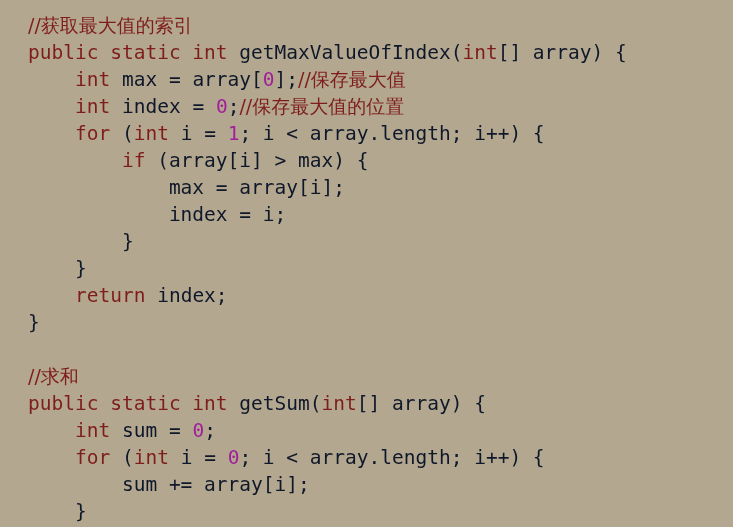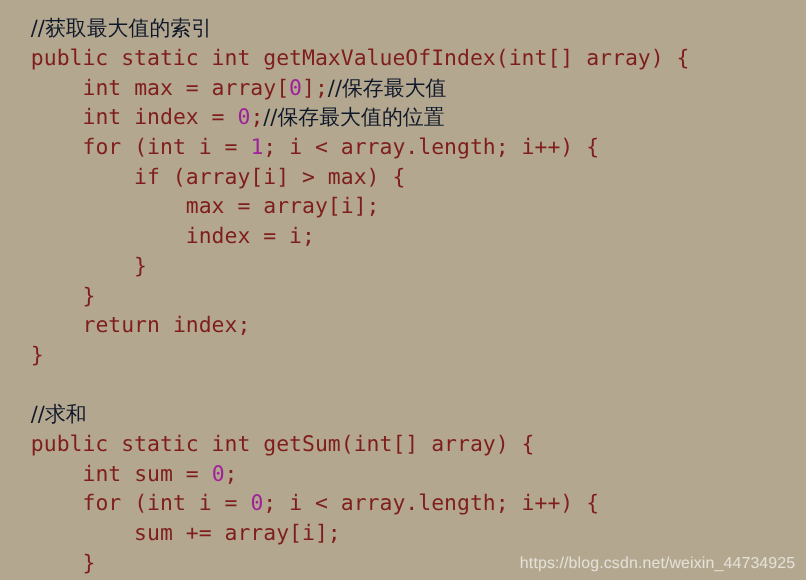--- a/index.html
+++ b/index.html
@@ -40,22 +40,22 @@
 
   .ln {
     display: block;
     height: 27px;
     white-space: pre;
   }
 
   
   .kw  { color: #7f1d1d; }
   .num { color: #a0209a; }
-  .cmt { color: #0f172a; margin-top: 24px; }
-  .pln { color: #7f1d1d; text-align: center; }
+  .cmt { color: #7f1d1d; margin-top: 24px; }
+  .pln { color: #0f172a; text-align: center; }
 
   
   .cmt.cjk { font-family: "DejaVu Sans", sans-serif; font-size: 19px; }
 
   #watermark {
     position: absolute;
     right: 10px;
     bottom: 6px;
     font-family: "Liberation Sans", sans-serif;
     font-size: 14.5px;
@@ -66,15 +66,14 @@
     letter-spacing: 0.1px;
   }
 </style>
 </head>
 <body>
 
 <div id="screenshot">
 
   <pre id="code-block"><span class="ln"><span class="cmt cjk">//获取最大值的索引</span></span><span class="ln"><span class="kw">public static int</span><span class="pln"> getMaxValueOfIndex(</span><span class="kw">int</span><span class="pln">[] array) {</span></span><span class="ln"><span class="pln">    </span><span class="kw">int</span><span class="pln"> max = array[</span><span class="num">0</span><span class="pln">];</span><span class="cmt cjk">//保存最大值</span></span><span class="ln"><span class="pln">    </span><span class="kw">int</span><span class="pln"> index = </span><span class="num">0</span><span class="pln">;</span><span class="cmt cjk">//保存最大值的位置</span></span><span class="ln"><span class="pln">    </span><span class="kw">for</span><span class="pln"> (</span><span class="kw">int</span><span class="pln"> i = </span><span class="num">1</span><span class="pln">; i &lt; array.length; i++) {</span></span><span class="ln"><span class="pln">        </span><span class="kw">if</span><span class="pln"> (array[i] &gt; max) {</span></span><span class="ln"><span class="pln">            max = array[i];</span></span><span class="ln"><span class="pln">            index = i;</span></span><span class="ln"><span class="pln">        }</span></span><span class="ln"><span class="pln">    }</span></span><span class="ln"><span class="pln">    </span><span class="kw">return</span><span class="pln"> index;</span></span><span class="ln"><span class="pln">}</span></span><span class="ln">&nbsp;</span><span class="ln"><span class="cmt cjk">//求和</span></span><span class="ln"><span class="kw">public static int</span><span class="pln"> getSum(</span><span class="kw">int</span><span class="pln">[] array) {</span></span><span class="ln"><span class="pln">    </span><span class="kw">int</span><span class="pln"> sum = </span><span class="num">0</span><span class="pln">;</span></span><span class="ln"><span class="pln">    </span><span class="kw">for</span><span class="pln"> (</span><span class="kw">int</span><span class="pln"> i = </span><span class="num">0</span><span class="pln">; i &lt; array.length; i++) {</span></span><span class="ln"><span class="pln">        sum += array[i];</span></span><span class="ln"><span class="pln">    }</span></span><span class="ln"></span></pre>
 
-  <div id="watermark">https://blog.csdn.net/weixin_44734925</div>
 
 </div>
 
 </body></html>

